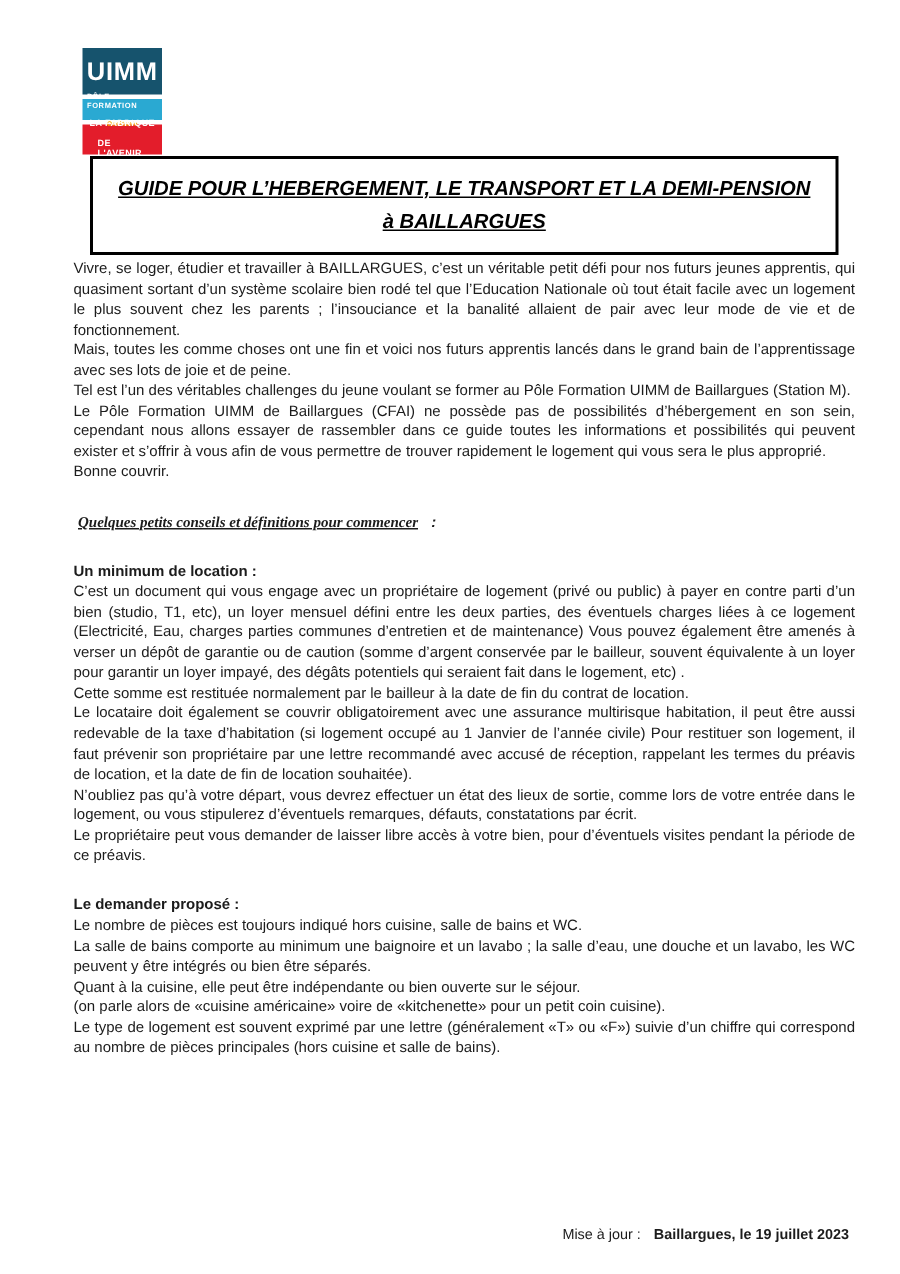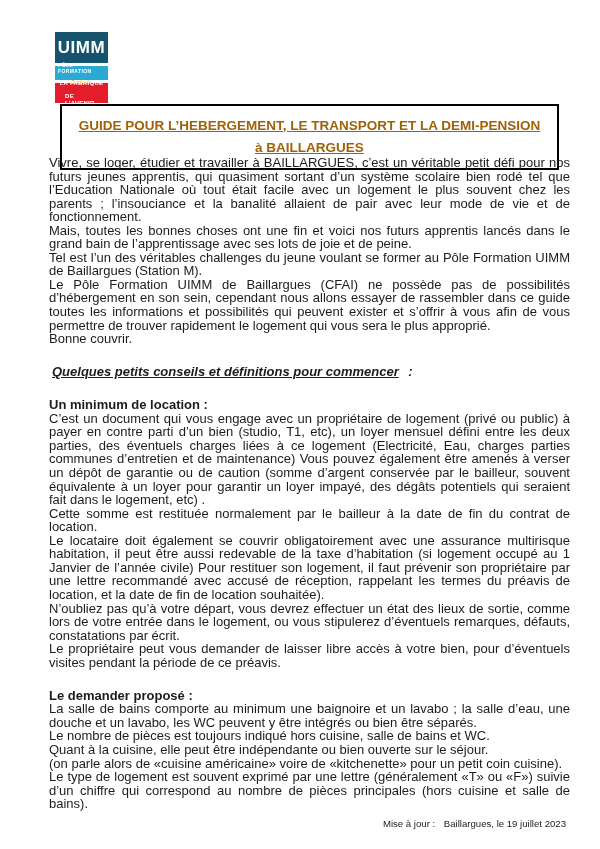--- a/index.html
+++ b/index.html
@@ -59,54 +59,55 @@
     left: 48px;
     right: 47px;
     top: 92px;
     border: 2px solid #000000;
     padding: 7px 6px 8px 6px;
     text-align: center;
   }
   .title-box .t-line {
     font-size: 13.5px;
     font-weight: bold;
+    font-style: italic;
     text-decoration: underline;
-    color: #a16207;
+    color: #000000;
     line-height: 19px;
   }
 
   
   .body-text {
     position: absolute;
     left: 37px;
     right: 36px;
-    top: 144px;
-    font-size: 13px;
+    top: 161px;
+    font-size: 10px;
     line-height: 13.55px;
     text-align: justify;
     color: #1c1c1c;
   }
   .body-text p { margin: 0; }
   .spacer { height: 13.55px; }
   .section-heading {
     font-weight: bold;
     font-style: italic;
   }
-  .section-heading .underlined { text-decoration: underline; }
+  .section-heading .underlined { text-decoration: underline; font-family: Liberation Serif, serif; }
   .sub-title { font-weight: bold; }
 
   
   .footer {
     position: absolute;
     right: 37px;
     top: 806px;
     font-size: 9.6px;
     color: #1c1c1c;
   }
-  .footer b { font-weight: normal; }
+  .footer b { font-weight: bold; }
 </style>
 </head>
 <body>
 
 <div class="page">
 
   <div class="logo">
     <div class="logo-uimm" style="background: rgb(22, 83, 109);">UIMM</div>
     <div class="logo-pole" style="background: rgb(42, 169, 210);">
       <span class="pole-label">PÔLE FORMATION</span>
@@ -118,43 +119,43 @@
     </div>
   </div>
 
   <div class="title-box">
     <div class="t-line">GUIDE POUR L’HEBERGEMENT, LE TRANSPORT ET LA DEMI-PENSION</div>
     <div class="t-line">à BAILLARGUES</div>
   </div>
 
   <div class="body-text">
     <p>Vivre, se loger, étudier et travailler à BAILLARGUES, c’est un véritable petit défi pour nos futurs jeunes apprentis, qui quasiment sortant d’un système scolaire bien rodé tel que l’Education Nationale où tout était facile avec un logement le plus souvent chez les parents ; l’insouciance et la banalité allaient de pair avec leur mode de vie et de fonctionnement.</p>
-    <p>Mais, toutes les bonnes choses ont une fin et voici nos futurs apprentis lancés dans le grand bain de l’apprentissage avec ses lots de joie et de peine.</p>
+    <p>Mais, toutes les comme choses ont une fin et voici nos futurs apprentis lancés dans le grand bain de l’apprentissage avec ses lots de joie et de peine.</p>
     <p>Tel est l’un des véritables challenges du jeune voulant se former au Pôle Formation UIMM de Baillargues (Station M).</p>
     <p>Le Pôle Formation UIMM de Baillargues (CFAI) ne possède pas de possibilités d’hébergement en son sein, cependant nous allons essayer de rassembler dans ce guide toutes les informations et possibilités qui peuvent exister et s’offrir à vous afin de vous permettre de trouver rapidement le logement qui vous sera le plus approprié.</p>
     <p>Bonne couvrir.</p>
 
     <div class="spacer"></div>
 
     <p class="section-heading"><span class="underlined">Quelques petits conseils et définitions pour commencer</span><span> :</span></p>
 
     <div class="spacer"></div>
 
     <p class="sub-title">Un minimum de location :</p>
     <p>C’est un document qui vous engage avec un propriétaire de logement (privé ou public) à payer en contre parti d’un bien (studio, T1, etc), un loyer mensuel défini entre les deux parties, des éventuels charges liées à ce logement (Electricité, Eau, charges parties communes d’entretien et de maintenance) Vous pouvez également être amenés à verser un dépôt de garantie ou de caution (somme d’argent conservée par le bailleur, souvent équivalente à un loyer pour garantir un loyer impayé, des dégâts potentiels qui seraient fait dans le logement, etc) .</p>
     <p>Cette somme est restituée normalement par le bailleur à la date de fin du contrat de location.</p>
     <p>Le locataire doit également se couvrir obligatoirement avec une assurance multirisque habitation, il peut être aussi redevable de la taxe d’habitation (si logement occupé au 1 Janvier de l’année civile) Pour restituer son logement, il faut prévenir son propriétaire par une lettre recommandé avec accusé de réception, rappelant les termes du préavis de location, et la date de fin de location souhaitée).</p>
     <p>N’oubliez pas qu’à votre départ, vous devrez effectuer un état des lieux de sortie, comme lors de votre entrée dans le logement, ou vous stipulerez d’éventuels remarques, défauts, constatations par écrit.</p>
     <p>Le propriétaire peut vous demander de laisser libre accès à votre bien, pour d’éventuels visites pendant la période de ce préavis.</p>
 
     <div class="spacer"></div>
 
     <p class="sub-title">Le demander proposé :</p>
+    <p>Le nombre de pièces est toujours indiqué hors cuisine, salle de bains et WC.</p>
     <p>La salle de bains comporte au minimum une baignoire et un lavabo ; la salle d’eau, une douche et un lavabo, les WC peuvent y être intégrés ou bien être séparés.</p>
-    <p>Le nombre de pièces est toujours indiqué hors cuisine, salle de bains et WC.</p>
     <p>Quant à la cuisine, elle peut être indépendante ou bien ouverte sur le séjour.</p>
     <p>(on parle alors de «cuisine américaine» voire de «kitchenette» pour un petit coin cuisine).</p>
     <p>Le type de logement est souvent exprimé par une lettre (généralement «T» ou «F») suivie d’un chiffre qui correspond au nombre de pièces principales (hors cuisine et salle de bains).</p>
   </div>
 
   <div class="footer"><span>Mise à jour : </span><b>Baillargues, le 19 juillet 2023</b></div>
 
 </div>
 
 </body></html>

